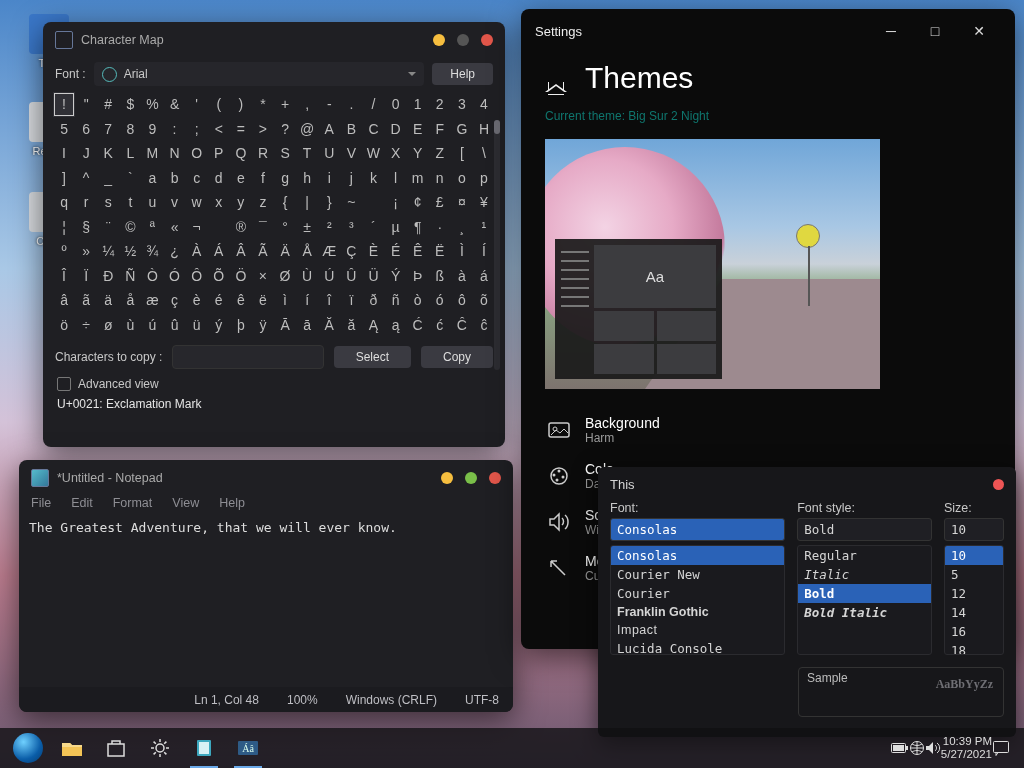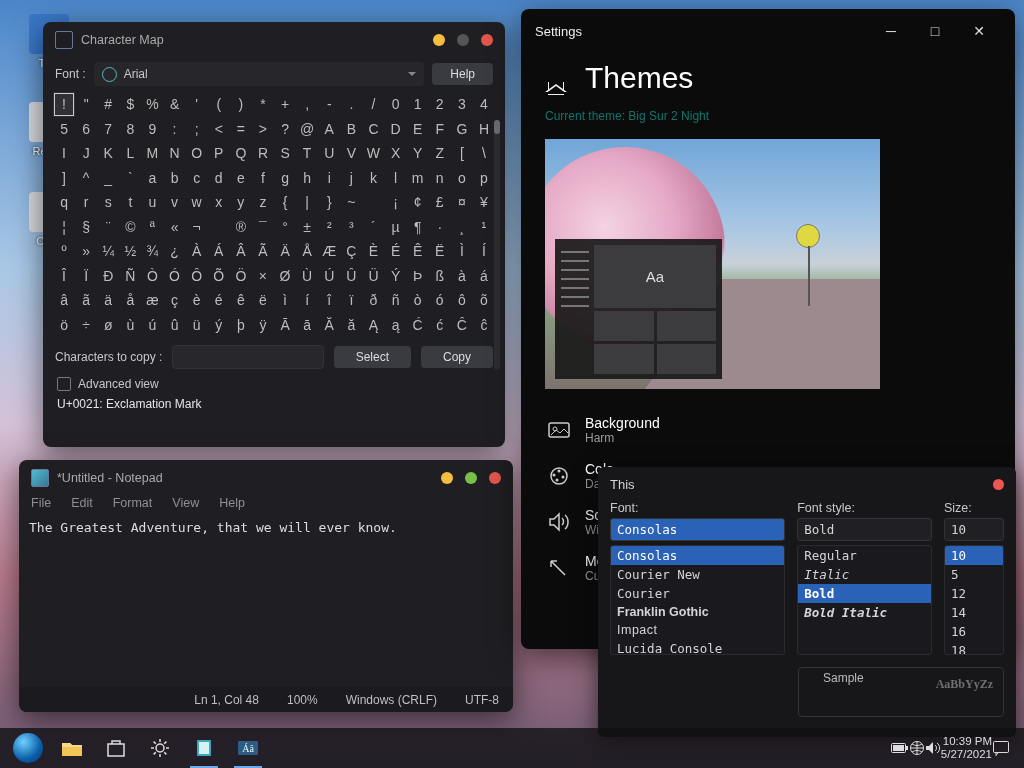--- a/index.html
+++ b/index.html
@@ -79,21 +79,21 @@
 #fontdlg .inp{background:#1f1f24;border:1px solid #333;border-radius:3px;padding:3px 6px;margin-bottom:4px;font-family:Consolas,monospace}
 #fontdlg .inp.hl{background:#2a62b7;color:#fff}
 #fontdlg .list{background:#1a1a1e;border:1px solid #2b2b2f;border-radius:3px;height:108px;overflow:hidden;font-family:Consolas,monospace}
 #fontdlg .list div{padding:2px 6px;white-space:nowrap}
 #fontdlg .list .hl{background:#2a62b7;color:#fff}
 #fontdlg .list .it{font-style:italic}
 #fontdlg .list .bd{font-weight:bold}
 #fontdlg .list .fg{font-family:"Franklin Gothic Medium",Arial;font-weight:600}
 #fontdlg .list .imp{font-family:Impact,Arial;letter-spacing:.5px}
 #fontdlg .sample{margin:12px 12px 0 200px;border:1px solid #333;border-radius:4px;height:48px;position:relative}
-#fontdlg .sample .sl{position:absolute;top:3px;left:24px;font-size:12px;color:#bbb}
+#fontdlg .sample .sl{position:absolute;top:3px;left:8px;font-size:12px;color:#bbb}
 #fontdlg .sample .sv{position:absolute;right:10px;bottom:24px;font-family:Consolas;font-weight:bold;font-size:12px;color:#6f6f74}
 
 #taskbar{position:absolute;left:0;right:0;bottom:0;height:40px;background:rgba(15,15,18,.78);display:flex;align-items:center;padding:0 6px;color:#ddd}
 #taskbar .titem{width:44px;height:40px;display:flex;align-items:center;justify-content:center;position:relative}
 #taskbar .titem.active::after{content:"";position:absolute;bottom:0;left:8px;right:8px;height:2px;background:#6aa9e9}
 #taskbar .orb{width:30px;height:30px;border-radius:50%;background:radial-gradient(circle at 35% 30%,#6fd0ff,#0a5da8 60%,#063a6e)}
 #taskbar .tray{margin-left:auto;display:flex;align-items:center;padding-right:8px;font-size:11.5px}
 #taskbar .clk{text-align:right;line-height:13px}
 svg{display:block}
 </style>

